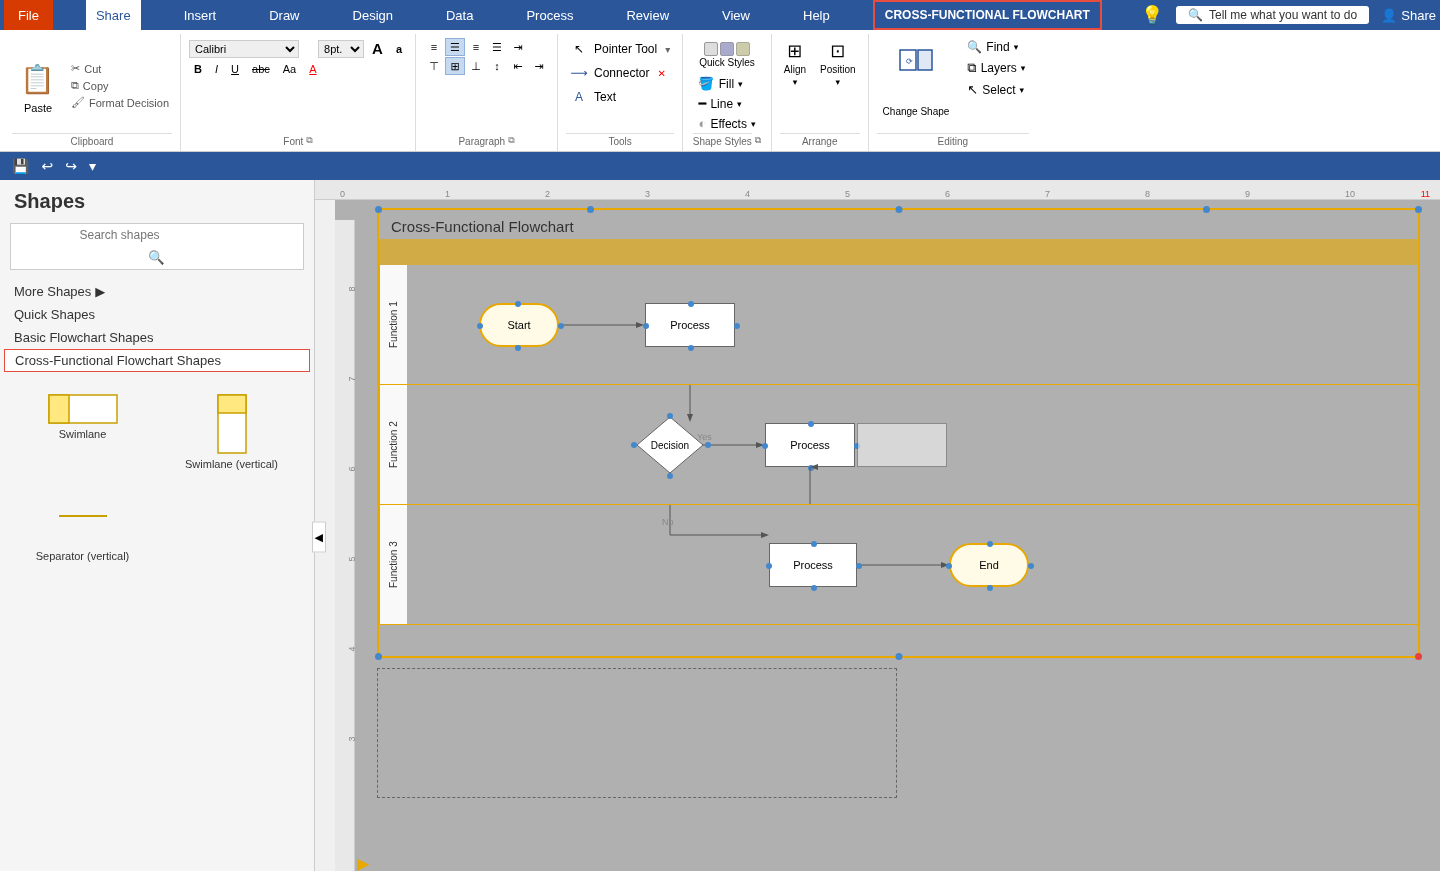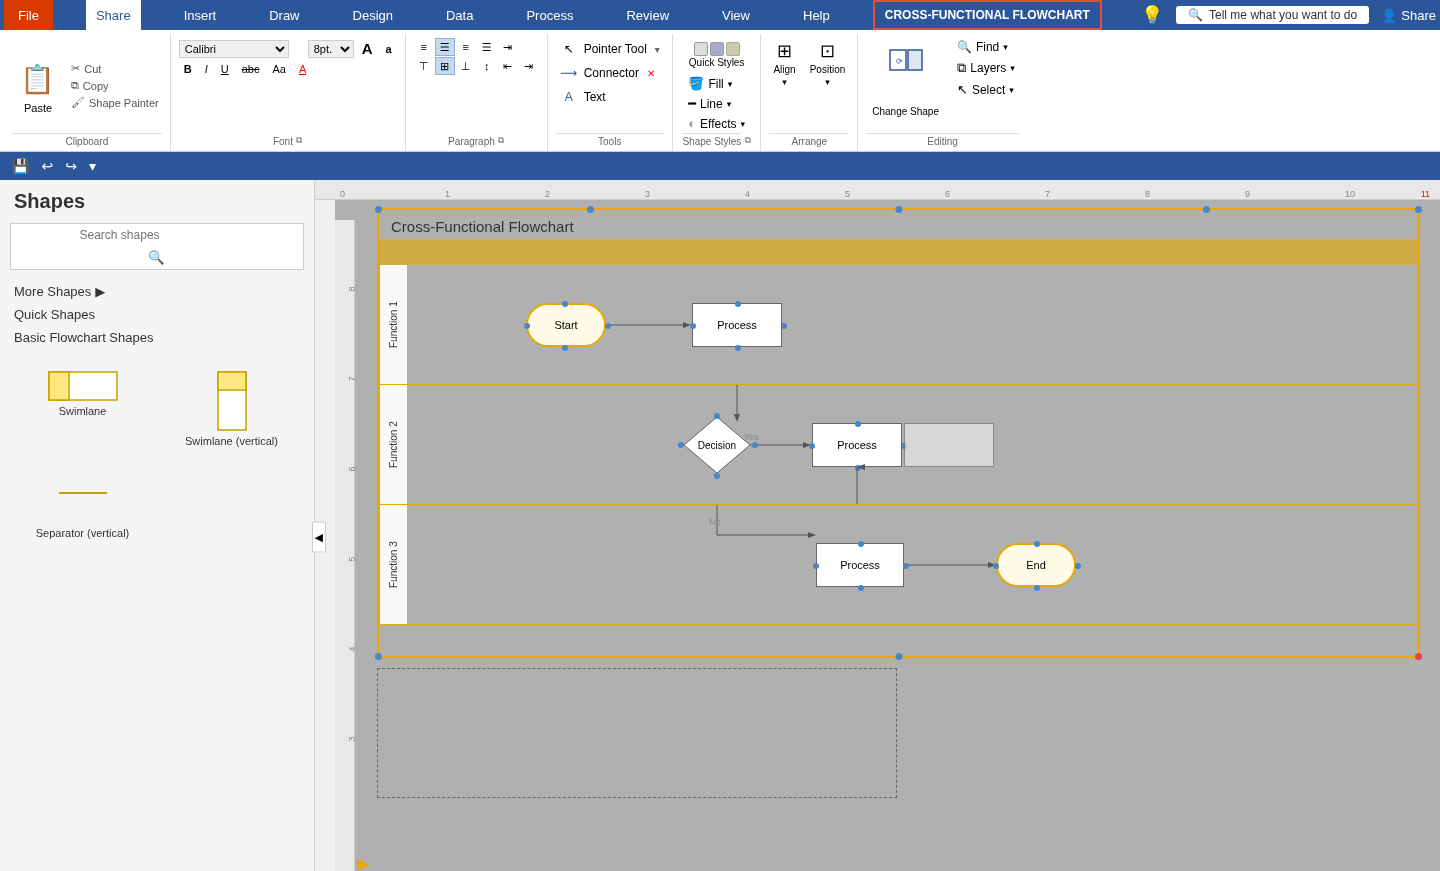--- a/index.html
+++ b/index.html
@@ -347,21 +347,20 @@
       left: 20px;
       top: 20px;
       right: 0;
       bottom: 0;
       overflow: hidden;
       background: #b0b0b0;
     }
     .swimlane-row {
       display: flex;
       border-bottom: 1px solid #e8a800;
-      gap: 47px;
     }
     .swimlane-label {
       width: 30px;
       background: #f5f5f5;
       display: flex;
       align-items: center;
       justify-content: center;
       font-size: 11px;
       color: #333;
       border-right: 1px solid #e8a800;
@@ -475,21 +474,21 @@
           <div class="clipboard-item">
             <span>✂</span>
             <span>Cut</span>
           </div>
           <div class="clipboard-item">
             <span>⧉</span>
             <span>Copy</span>
           </div>
           <div class="clipboard-item">
             <span>🖌</span>
-            <span>Shape Painter</span>
+            <span>Format Decision</span>
           </div>
         </div>
       </div>
       <div class="ribbon-group-label">Clipboard</div>
     </div>
 
     <div class="ribbon-group font-group">
       <div class="ribbon-group-content">
         <div class="font-row">
           <select class="font-name-select">
@@ -669,20 +668,23 @@
       <div class="shape-category">
         <span>More Shapes</span>
         <span>▶</span>
       </div>
       <div class="shape-category">
         <span>Quick Shapes</span>
       </div>
       <div class="shape-category">
         <span>Basic Flowchart Shapes</span>
       </div>
+      <div class="shape-category selected">
+        <span>Cross-Functional Flowchart Shapes</span>
+      </div>
     </div>
 
     <div class="shape-palette">
 
       <div class="shape-item">
         <div class="shape-preview">
           <svg width="70" height="30" viewBox="0 0 70 30">
             <rect x="1" y="1" width="68" height="28" fill="white" stroke="#c8a000" stroke-width="1.5"></rect>
             <rect x="1" y="1" width="20" height="28" fill="#ffe880" stroke="#c8a000" stroke-width="1.5"></rect>
           </svg>

